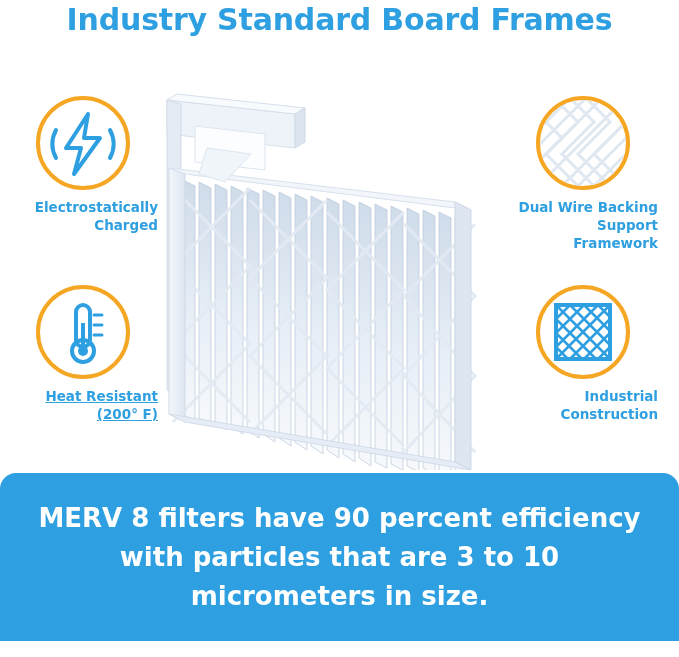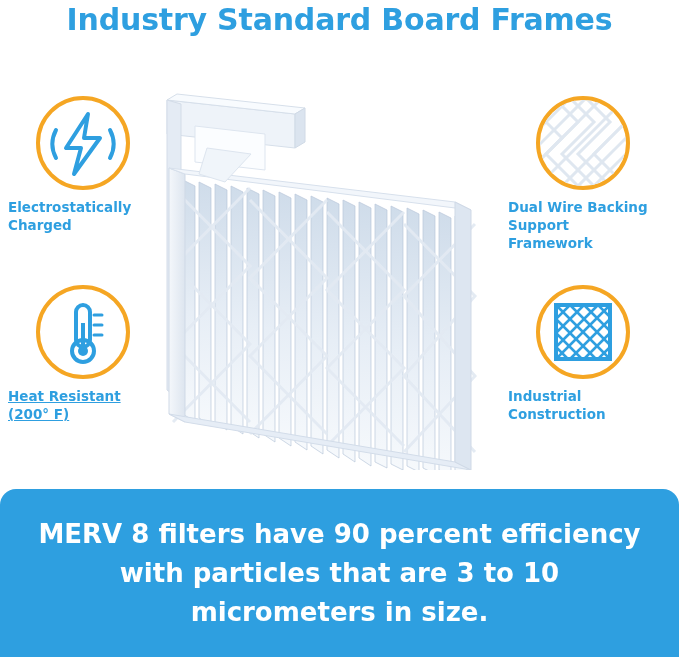--- a/index.html
+++ b/index.html
@@ -33,21 +33,21 @@
     font-size: 30px;
     font-weight: bold;
     letter-spacing: -0.2px;
     font-family: "DejaVu Sans", sans-serif;
   }
 
   
   .feature {
     position: absolute;
     width: 150px;
-    text-align: left;
+    text-align: right;
   }
   .badge {
     width: 94px;
     height: 94px;
     border-radius: 50%;
     border: 4px solid #f5a623;
     background: #ffffff;
     margin: 0 auto 8px auto;
     position: relative;
     box-sizing: border-box;
@@ -73,21 +73,21 @@
     left: 155px;
     top: 70px;
     width: 360px;
     height: 400px;
   }
 
   
   #banner {
     position: absolute;
     left: 0;
-    bottom: 0;
+    bottom: 16px;
     width: 679px;
     height: 168px;
     background: #2e9fe0;
     border-radius: 16px 16px 0 0;
     display: flex;
     align-items: center;
     justify-content: center;
     margin-top: 30px;
   }
   #banner-text {

